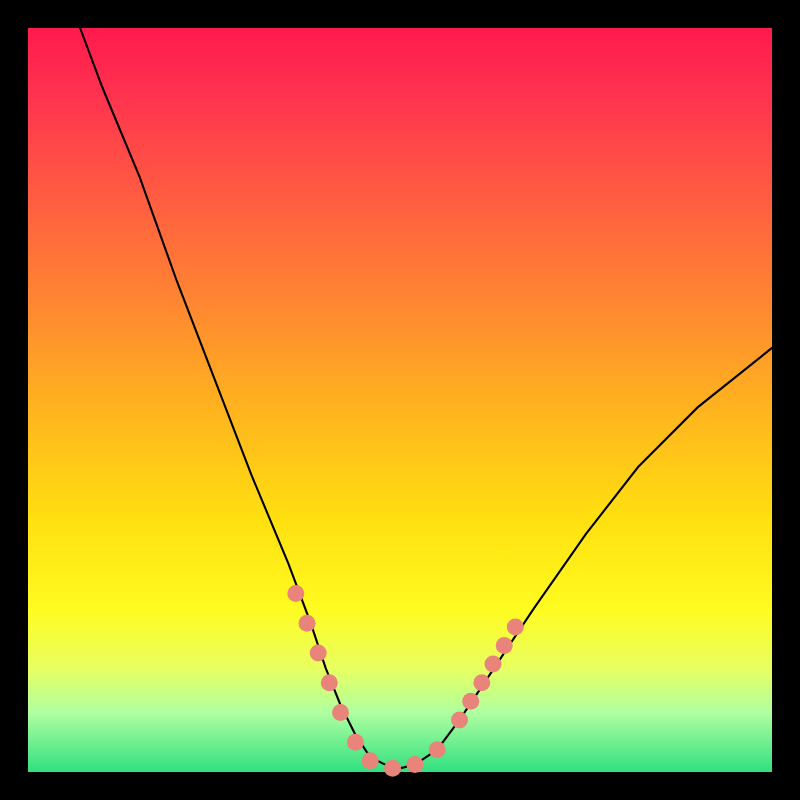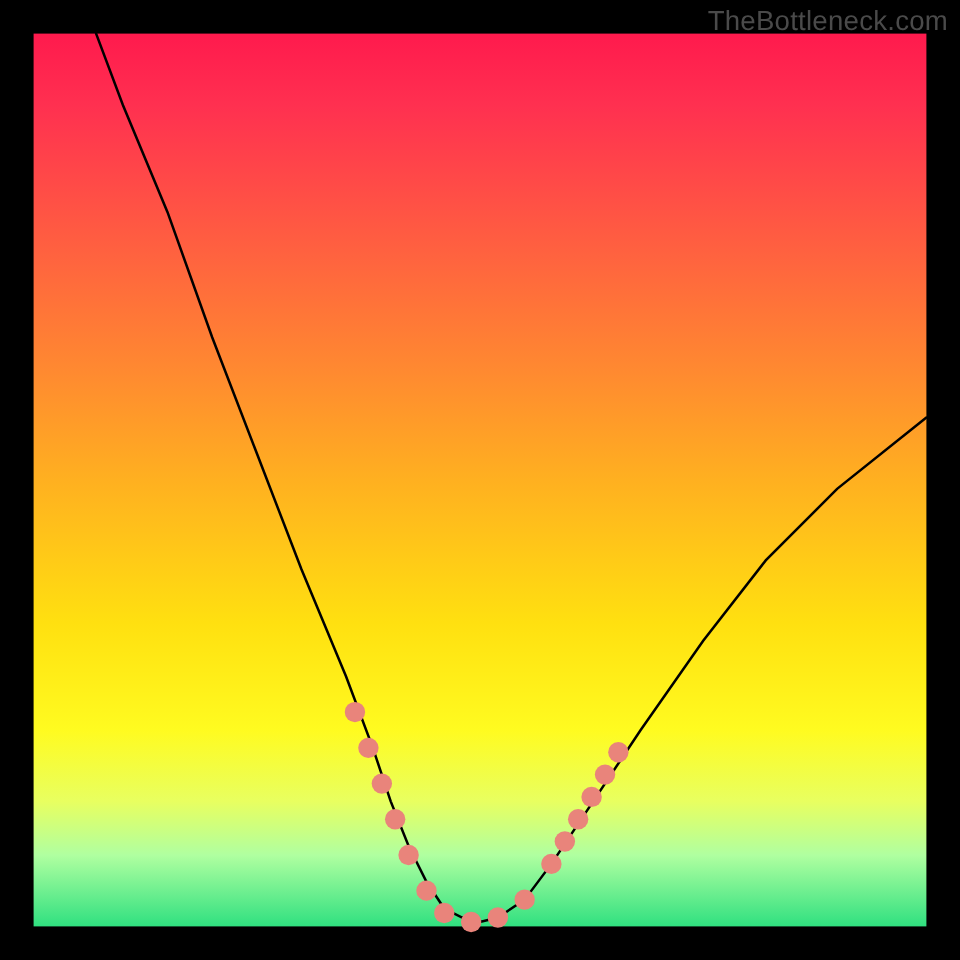--- a/index.html
+++ b/index.html
@@ -81,14 +81,13 @@
           <circle cx="409.2" cy="721.7" r="8.5" class="dot"></circle>
           <circle cx="431.5" cy="691.9" r="8.5" class="dot"></circle>
           <circle cx="442.7" cy="673.3" r="8.5" class="dot"></circle>
           <circle cx="453.8" cy="654.7" r="8.5" class="dot"></circle>
           <circle cx="465.0" cy="636.1" r="8.5" class="dot"></circle>
           <circle cx="476.2" cy="617.5" r="8.5" class="dot"></circle>
           <circle cx="487.3" cy="598.9" r="8.5" class="dot"></circle>
         </g>
     </svg>
   </div>
-  <div class="watermark">TheBottleneck.com</div>
 </div>
 
 </body></html>

